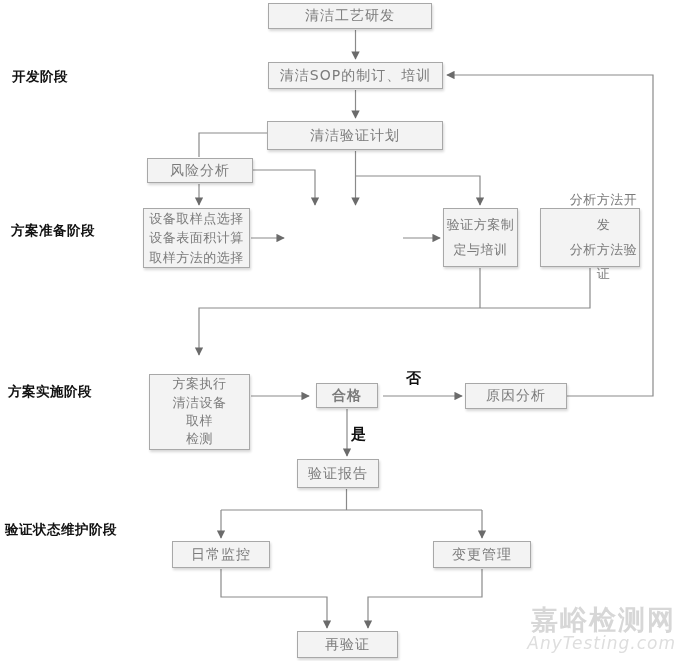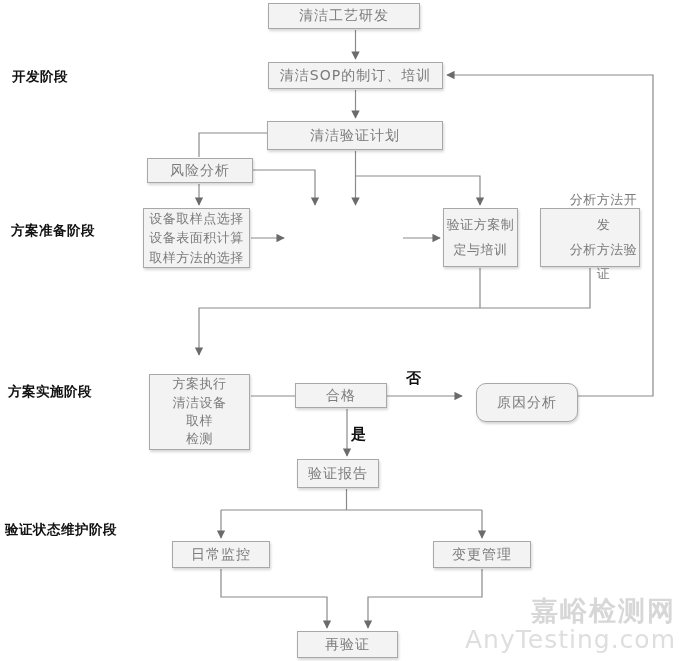--- a/index.html
+++ b/index.html
@@ -28,21 +28,21 @@
     position:absolute; color:#111111; font-weight:bold; font-size:15px;
   }
   .watermark {
     position:absolute; right:4px; bottom:8px; text-align:right;
     pointer-events:none; user-select:none;
   }
   .watermark .wm-cn {
     color:#d7d7d7; font-weight:bold; font-size:27px; letter-spacing:2px; line-height:1.05;
   }
   .watermark .wm-en {
-    color:#dedede; font-size:25px; letter-spacing:1px; line-height:1.1;
+    color:#dedede; font-style:italic; font-size:17px; letter-spacing:1px; line-height:1.1;
   }
 </style>
 </head>
 <body>
 
 <div class="canvas">
 
   <svg class="connectors" width="680" height="661" viewBox="0 0 680 661">
     <defs>
       <marker id="arw" viewBox="0 0 10 10" refX="9" refY="5" markerWidth="7" markerHeight="7" orient="auto-start-reverse">
@@ -71,21 +71,21 @@
       <path d="M221 569 L221 597 L327 597 L327 628" marker-end="url(#arw)"></path>
       <path d="M482 569 L482 597 L368 597 L368 628" marker-end="url(#arw)"></path>
     </g>
   </svg>
 
   <div class="stage-label" style="left:12px; top:68px;">开发阶段</div>
   <div class="stage-label" style="left:11px; top:222px;">方案准备阶段</div>
   <div class="stage-label" style="left:8px; top:383px;">方案实施阶段</div>
   <div class="stage-label" style="left:5px; top:521px;">验证状态维护阶段</div>
 
-  <div class="node" style="left:268px; top:3px; width:152px; height:26px;text-align:right;">清洁工艺研发</div>
+  <div class="node" style="left:268px; top:3px; width:164px; height:26px;text-align:right;">清洁工艺研发</div>
 
   <div class="node" style="left:268px; top:62px; width:175px; height:27px;">清洁SOP的制订、培训</div>
 
   <div class="node" style="left:267px; top:121px; width:176px; height:29px;">清洁验证计划</div>
 
   <div class="node" style="left:147px; top:158px; width:106px; height:25px;">风险分析</div>
 
   <div class="node small lines3" style="left:143px; top:208px; width:107px; height:60px;">设备取样点选择
 设备表面积计算
 取样方法的选择</div>
@@ -95,23 +95,23 @@
 定与培训</div>
 
   <div class="node small lines2" style="left:540px; top:208px; width:100px; height:59px;padding-left:27px;">分析方法开发
 分析方法验证</div>
 
   <div class="node small lines4" style="left:149px; top:374px; width:101px; height:76px;">方案执行
 清洁设备
 取样
 检测</div>
 
-  <div class="node" style="left:295px; top:383px; width:92px; height:25px;">合格</div>
+  <div class="node" style="left:316px; top:383px; width:62px; height:25px;font-weight:bold;">合格</div>
 
-  <div class="node" style="left:476px; top:383px; width:102px; height:39px;border-radius:10px;">原因分析</div>
+  <div class="node" style="left:465px; top:383px; width:102px; height:26px;">原因分析</div>
 
   <div class="node" style="left:297px; top:459px; width:82px; height:29px;">验证报告</div>
 
   <div class="node" style="left:172px; top:541px; width:98px; height:27px;">日常监控</div>
 
   <div class="node" style="left:433px; top:541px; width:98px; height:27px;">变更管理</div>
 
   <div class="node" style="left:297px; top:631px; width:101px; height:27px;">再验证</div>
 
   <div class="edge-label" style="left:406px; top:369px;">否</div>

